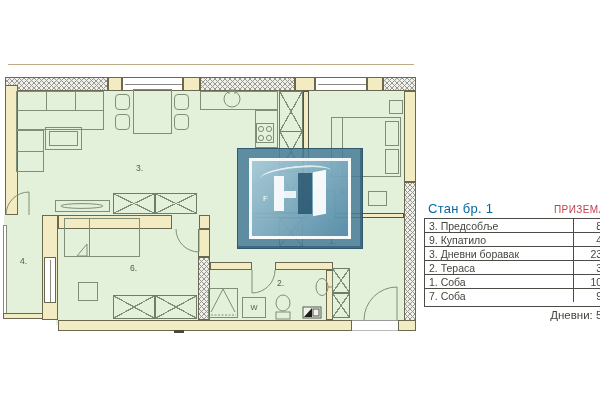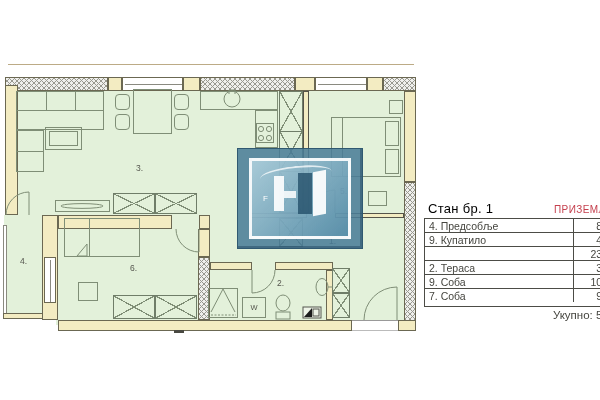--- a/index.html
+++ b/index.html
@@ -29,21 +29,21 @@
   .wm-frame{position:absolute;left:11px;top:9px;right:11px;bottom:9px;border:3px solid rgba(255,255,255,.92);
       background:linear-gradient(135deg,rgba(198,228,238,.7),rgba(86,146,176,.55));}
   .wm-swoosh{position:absolute;left:8px;top:5px;width:72px;height:16px;border-top:2px solid rgba(255,255,255,.75);
       border-radius:50%;transform:rotate(-6deg);}
   .wm-bar{position:absolute;left:22px;top:15px;width:10px;height:35px;background:rgba(255,255,255,.9);}
   .wm-mid{position:absolute;left:32px;top:30px;width:12px;height:7px;background:rgba(255,255,255,.85);}
   .wm-doorway{position:absolute;left:46px;top:12px;width:14px;height:41px;background:rgba(36,80,106,.8);}
   .wm-door{position:absolute;left:61px;top:10px;width:13px;height:44px;background:rgba(255,255,255,.92);transform:skewY(-10deg);}
   .wm-letter{position:absolute;left:11px;top:33px;font-size:8px;color:#ffffff;}
   
-  .ptitle{position:absolute;left:428px;top:201px;font-size:13px;color:#000000;letter-spacing:.3px;}
+  .ptitle{position:absolute;left:428px;top:201px;font-size:13px;color:#0369a1;letter-spacing:.3px;}
   .pfloor{position:absolute;left:554px;top:204px;font-size:10px;color:#c5404e;letter-spacing:.4px;white-space:nowrap;}
   .ptable{position:absolute;left:424px;top:218px;width:190px;height:87px;box-sizing:content-box;
           border:1.5px solid #4c4c46;background:#fff;}
   .trow{position:relative;height:13px;border-bottom:1.5px solid #4c4c46;overflow:hidden;}
   .trow:last-child{border-bottom:none;}
   .tname{position:absolute;left:4px;top:1px;font-size:10.5px;color:#45453f;white-space:nowrap;}
   .tval{position:absolute;right:0;top:0;width:42px;height:100%;box-sizing:border-box;border-left:1.5px solid #4c4c46;
         text-align:right;padding-right:10px;padding-top:1px;font-size:10.5px;color:#45453f;}
   .ptotal{position:absolute;left:424px;top:309px;width:188px;text-align:right;font-size:11.5px;color:#45453f;white-space:nowrap;}
   .washer-label{position:absolute;left:242px;top:303px;width:24px;text-align:center;font-size:7.5px;color:#55564e;}
@@ -215,42 +215,43 @@
         <span class="wm-letter">F</span>
       </div>
     </div>
   </div>
 
   <div class="ptitle">Стан бр. 1</div>
   <div class="pfloor">ПРИЗЕМЉЕ</div>
 
   <div class="ptable">
     <div class="trow">
-      <span class="tname">4. Предсобље</span>
+      <span class="tname">3. Предсобље</span>
       <span class="tval">8,</span>
     </div>
     <div class="trow">
       <span class="tname">9. Купатило</span>
       <span class="tval">4,</span>
     </div>
     <div class="trow">
+      <span class="tname">3. Дневни боравак</span>
       <span class="tval">23,</span>
     </div>
     <div class="trow">
       <span class="tname">2. Тераса</span>
       <span class="tval">3,</span>
     </div>
     <div class="trow">
-      <span class="tname">9. Соба</span>
+      <span class="tname">1. Соба</span>
       <span class="tval">10,</span>
     </div>
     <div class="trow">
       <span class="tname">7. Соба</span>
       <span class="tval">9,</span>
     </div>
   </div>
 
   <div class="ptotal">
-    <span>Укупно:</span>
+    <span>Дневни:</span>
     <span>59,</span>
   </div>
 
 </div>
 
 </body></html>

